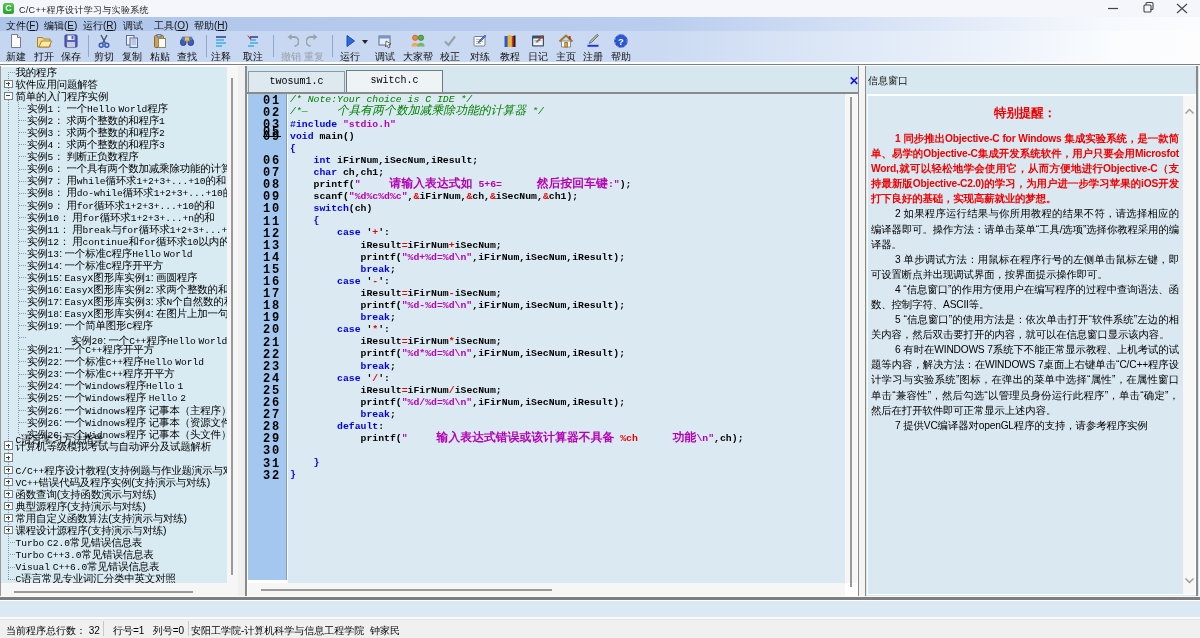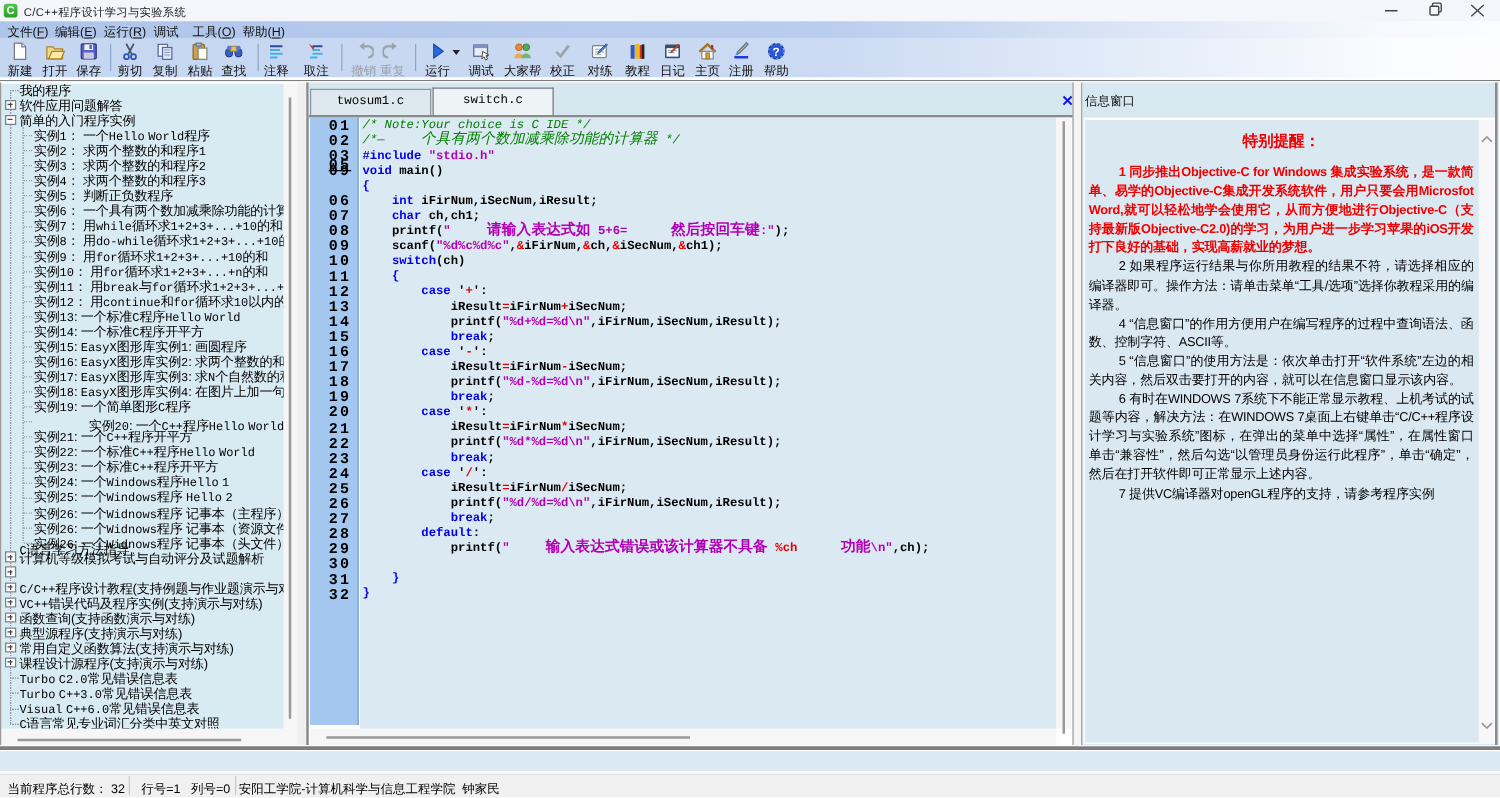--- a/index.html
+++ b/index.html
@@ -496,20 +496,21 @@
   <div class="abs" style="left:859px;top:66px;width:6px;height:530px;background:#f4f4f4;"></div>
   <div class="abs" style="left:864.5px;top:66px;width:1.5px;height:530px;background:#8a8a8a;"></div>
 
   <div class="abs" id="rpanel"></div>
   <div class="abs" id="rphead">信息窗口</div>
   <div class="abs" id="rpbox"></div>
   <div class="abs" id="rptext">
 <p class="t">特别提醒：</p>
 <p class="red"><span class="lt">1</span>&nbsp;同步推出<span class="lt">Objective-C</span> <span class="lt">for</span> <span class="lt">Windows</span> 集成实验系统，是一款简单、易学的<span class="lt">Objective-C</span>集成开发系统软件，用户只要会用<span class="lt">Microsfot</span> <span class="lt">Word</span>,就可以轻松地学会使用它，从而方便地进行<span class="lt">Objective-C</span>（支持最新版<span class="lt">Objective-C2.0</span>)的学习，为用户进一步学习苹果的<span class="lt">iOS</span>开发打下良好的基础，实现高薪就业的梦想。</p>
 <p><span class="lt">2</span>&nbsp;如果程序运行结果与你所用教程的结果不符，请选择相应的编译器即可。操作方法：请单击菜单“工具<span class="lt">/</span>选项”选择你教程采用的编译器。</p>
+<p><span class="lt">3</span>&nbsp;单步调试方法：用鼠标在程序行号的左侧单击鼠标左键，即可设置断点并出现调试界面，按界面提示操作即可。</p>
 <p><span class="lt">4</span>&nbsp;“信息窗口”的作用方便用户在编写程序的过程中查询语法、函数、控制字符、<span class="lt">ASCII</span>等。</p>
 <p><span class="lt">5</span>&nbsp;“信息窗口”的使用方法是：依次单击打开“软件系统”左边的相关内容，然后双击要打开的内容，就可以在信息窗口显示该内容。</p>
 <p><span class="lt">6</span>&nbsp;有时在<span class="lt">WINDOWS</span> <span class="lt">7</span>系统下不能正常显示教程、上机考试的试题等内容，解决方法：在<span class="lt">WINDOWS</span> <span class="lt">7</span>桌面上右键单击“<span class="lt">C/C++</span>程序设计学习与实验系统”图标，在弹出的菜单中选择“属性”，在属性窗口单击“兼容性”，然后勾选“以管理员身份运行此程序”，单击“确定”，然后在打开软件即可正常显示上述内容。</p>
 <p><span class="lt">7</span>&nbsp;提供<span class="lt">VC</span>编译器对<span class="lt">openGL</span>程序的支持，请参考程序实例</p>
 </div>
   <div class="abs" id="rpsb"></div>
   <div class="abs" style="left:1184px;top:107.5px;">
       <svg width="11" height="7">
         <path d="M1.5 5.5 L5.5 1.5 L9.5 5.5" fill="none" stroke="#9a9a9a" stroke-width="1.4"></path>
       </svg>

